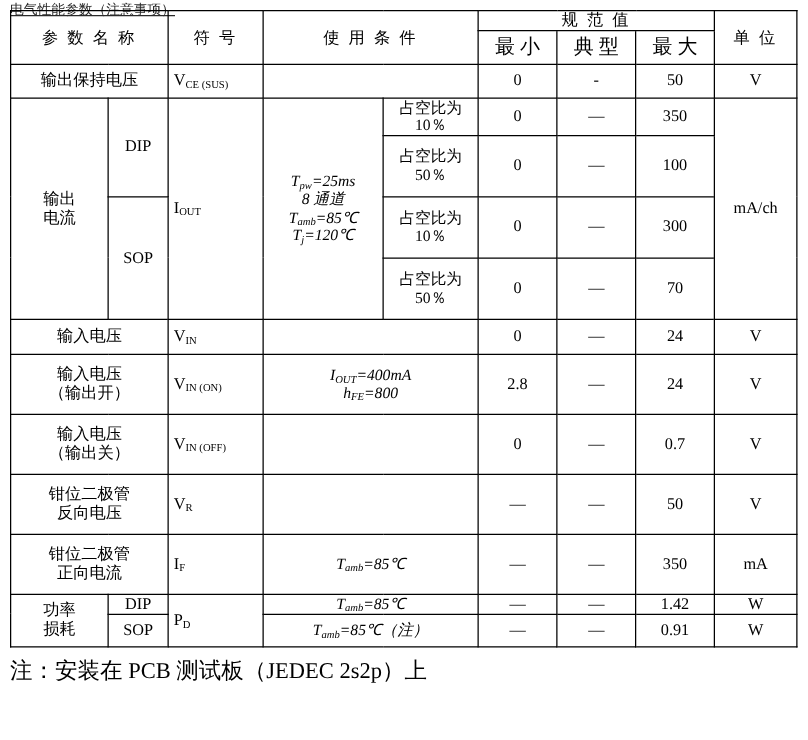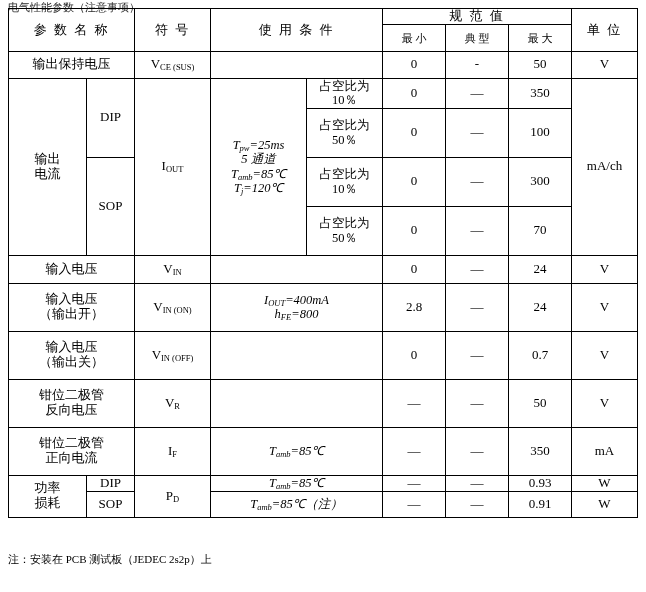--- a/index.html
+++ b/index.html
@@ -22,58 +22,59 @@
     height: 592px;
   }
   .top-note {
     position: absolute;
     left: 8px;
     top: 0px;
     font-size: 11px;
     color: #2a2a2a;
     letter-spacing: 0px;
     white-space: nowrap;
+    text-decoration: underline;
   }
   table.spec {
     position: absolute;
     left: 8px;
     top: 8px;
     width: 629px;
     border-collapse: collapse;
     table-layout: fixed;
     font-size: 12.5px;
   }
   table.spec td, table.spec th {
     border: 1px solid #000000;
     padding: 0 4px;
     vertical-align: middle;
     font-weight: normal;
     line-height: 1.15;
   }
   .c { text-align: center; }
   .hdr-main { font-size: 13px; letter-spacing: 2px; margin-left: 27px; }
-  .hdr-sub { font-size: 11px; }
+  .hdr-sub { font-size: 16px; }
   .rowlabel { font-size: 13px; text-align: center; }
-  .sym { font-size: 13px; padding-left: 6px; text-align: center; }
+  .sym { font-size: 13px; padding-left: 6px; text-align: left; }
   .cond { font-size: 12.5px; text-align: center; padding-left: 6px; }
   .val { font-size: 13px; text-align: center; }
   .unit { font-size: 13px; text-align: center; }
   sub {
     font-size: 8.5px;
     vertical-align: baseline;
     position: relative;
     top: 2px;
   }
   .dash { font-size: 13px; }
   .multi-line { line-height: 1.45; }
   .footnote {
     position: absolute;
     left: 8px;
-    top: 552px;
-    font-size: 11px;
+    top: 524px;
+    font-size: 18px;
     white-space: nowrap;
   }
   .nowrap { white-space: nowrap; font-style: italic; }
 </style>
 </head>
 <body>
 
 <div class="page">
 
   <div class="top-note">电气性能参数（注意事项）</div>
@@ -117,21 +118,21 @@
     </tr>
 
     <tr>
       <td class="rowlabel multi-line" rowspan="4" style="height:48px">
         输出<br>电流
       </td>
       <td class="rowlabel" rowspan="2">DIP</td>
       <td class="sym" rowspan="4"><span>I</span><sub>OUT</sub></td>
       <td class="cond multi-line" rowspan="4">
         <div class="nowrap">T<sub>pw</sub>=25ms</div>
-        <div class="nowrap">5 通道</div>
+        <div class="nowrap">8 通道</div>
         <div class="nowrap">T<sub>amb</sub>=85℃</div>
         <div class="nowrap">T<sub>j</sub>=120℃</div>
       </td>
       <td class="cond multi-line">占空比为<br>10％</td>
       <td class="val">0</td>
       <td class="val dash">—</td>
       <td class="val">350</td>
       <td class="unit" rowspan="4">mA/ch</td>
     </tr>
     <tr>
@@ -211,21 +212,21 @@
 
     <tr>
       <td class="rowlabel multi-line" rowspan="2" style="height:25px">功率<br>损耗</td>
       <td class="rowlabel">DIP</td>
       <td class="sym" rowspan="2"><span>P</span><sub>D</sub></td>
       <td class="cond" colspan="2">
         <span class="nowrap">T<sub>amb</sub>=85℃</span>
       </td>
       <td class="val dash">—</td>
       <td class="val dash">—</td>
-      <td class="val">0.93</td>
+      <td class="val">1.42</td>
       <td class="unit">W</td>
     </tr>
 
     <tr>
       <td class="rowlabel" style="height:25px">SOP</td>
       <td class="cond" colspan="2">
         <span class="nowrap">T<sub>amb</sub>=85℃（注）</span>
       </td>
       <td class="val dash">—</td>
       <td class="val dash">—</td>

